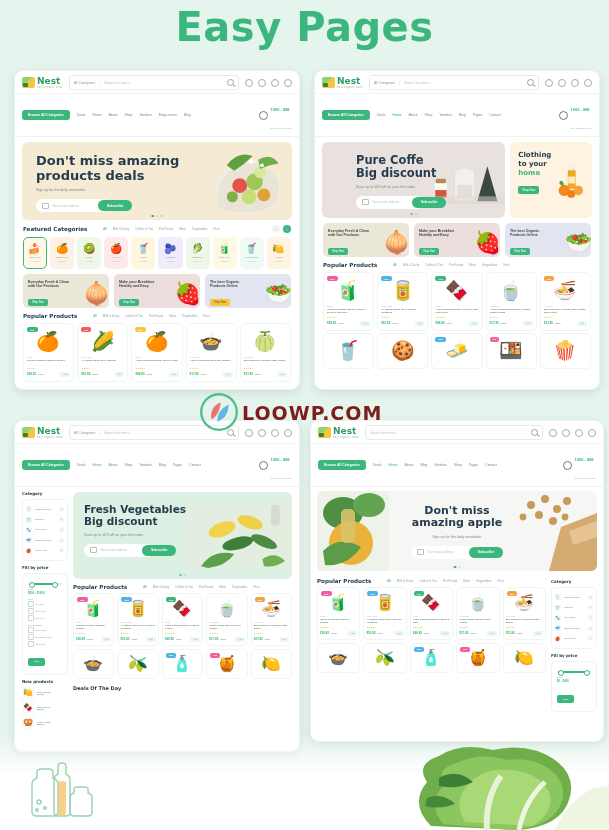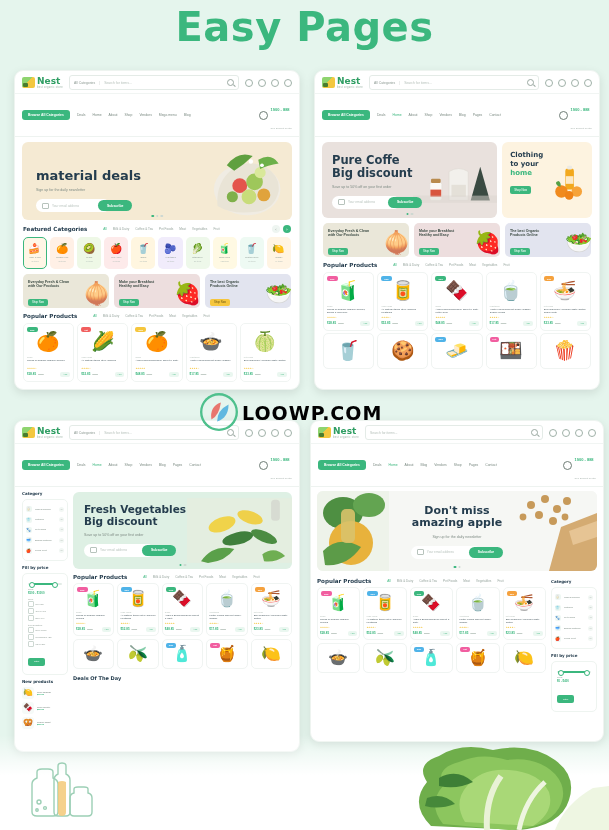--- a/index.html
+++ b/index.html
@@ -138,33 +138,33 @@
 
   .main-col{flex:1;min-width:0;}
   .grid5{display:flex;gap:3px;margin-top:3px;}
   .grid5 .prod{padding:3px 2px;}
   .grid5 .pimg{height:22px;font-size:16px;}
 
   
   .hero-green{background:#def0e4;}
   .hero-center{background:#f4f6f3;}
   .hero-center .hero-inner{width:100%;text-align:center;padding:14px 0 0 0;}
-  .hero-coffee{background:#e9e1dd;}
+  .hero-coffee{background:#e9e1dd;padding-left:24px;}
   .hero-juice{background:#fdf3e0;}
 
   .dots{position:absolute;bottom:3px;left:50%;transform:translateX(-50%);display:flex;gap:2px;}
   .dot{width:2.5px;height:2.5px;border-radius:50%;background:#cdd8d2;}
   .dot.on{background:#3BB77E;}
 
   
   .wm{position:absolute;left:200px;top:393px;display:flex;align-items:center;gap:4px;z-index:50;}
   .wm-logo{width:38px;height:38px;border-radius:50%;position:relative;}
   .wm-txt{display:flex;flex-direction:column;line-height:1;}
   .wm-cn{font-size:24px;font-weight:bold;color:#4fc08d;letter-spacing:2px;font-family:"DejaVu Sans",sans-serif;}
-  .wm-en{font-size:19px;font-weight:bold;color:#000000;letter-spacing:1px;margin-top:2px;font-family:"DejaVu Sans",sans-serif;}
+  .wm-en{font-size:19px;font-weight:bold;color:#7f1d1d;letter-spacing:1px;margin-top:2px;font-family:"DejaVu Sans",sans-serif;}
 
   
   .bottom-bottles{position:absolute;left:24px;bottom:8px;width:74px;height:62px;}
   .cabbage{position:absolute;right:0;bottom:0;width:240px;height:92px;}
   .fade{position:absolute;left:0;right:0;bottom:0;height:95px;background:linear-gradient(to bottom,rgba(255,255,255,0) 0%,#ffffff 42%);z-index:5;}
 </style>
 </head>
 <body>
 
 <h1 class="page-title">Easy Pages</h1>
@@ -212,22 +212,22 @@
       <span>
         <span class="hp-num">1900 - 888</span><br>
         <span class="hp-sub">24/7 Support Center</span>
       </span>
     </span>
   </div>
 
   <div class="hero">
     <div class="hero-inner">
       <h2>
-        <br>
-        <span>material deals</span>
+        <span>Don't miss amazing</span><br>
+        <span>products deals</span>
       </h2>
       <p>Sign up for the daily newsletter</p>
       <div class="hero-form">
         <span class="hero-inp">
           <span class="env"></span>
           <span class="t">Your email address</span>
         </span>
         <span class="hero-btn">Subscribe</span>
       </div>
     </div>
@@ -735,21 +735,21 @@
             <div class="im">🥨</div>
             <div>
               <div class="nm">Colorful Jacket</div>
               <div class="pr">$25.00</div>
             </div>
           </div>
         </div>
     </div>
 
     <div class="main-col">
-      <div class="hero hero-green" style="margin:5px 0 0 0;height:77px;">
+      <div class="hero hero-green" style="margin:5px 0 0 0;height:87px;">
         <div class="hero-inner" style="padding:12px 0 0 11px;width:62%;">
           <h2 style="font-size:10.5px;">
             <span>Fresh Vegetables</span><br>
             <span>Big discount</span>
           </h2>
           <p>Save up to 50% off on your first order</p>
           <div class="hero-form">
             <span class="hero-inp" style="width:58px">
               <span class="env"></span>
               <span class="t">Your email address</span>

